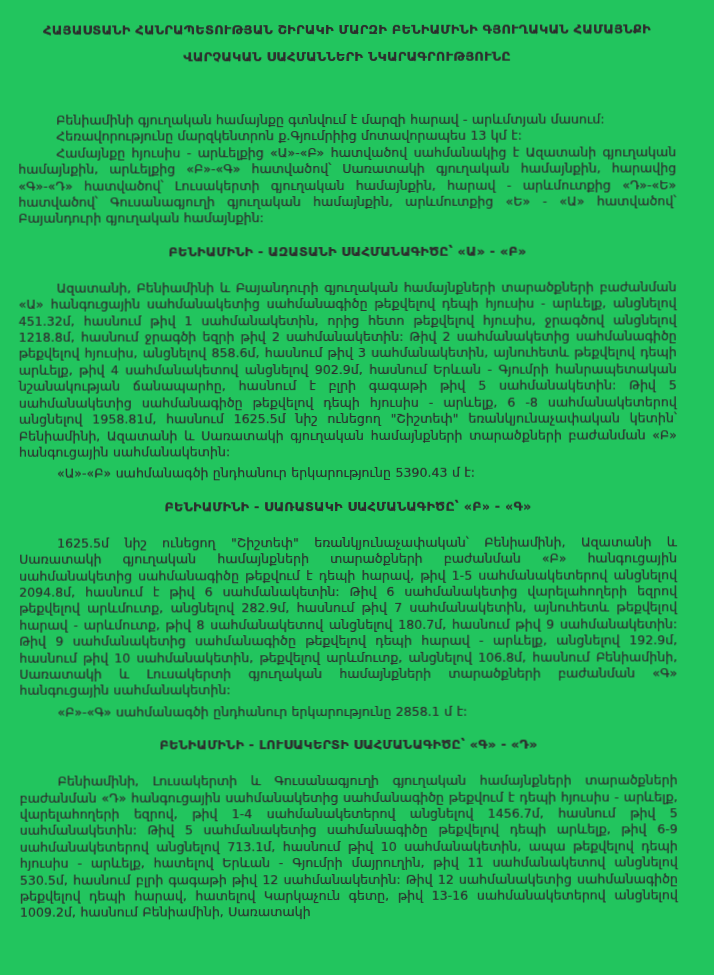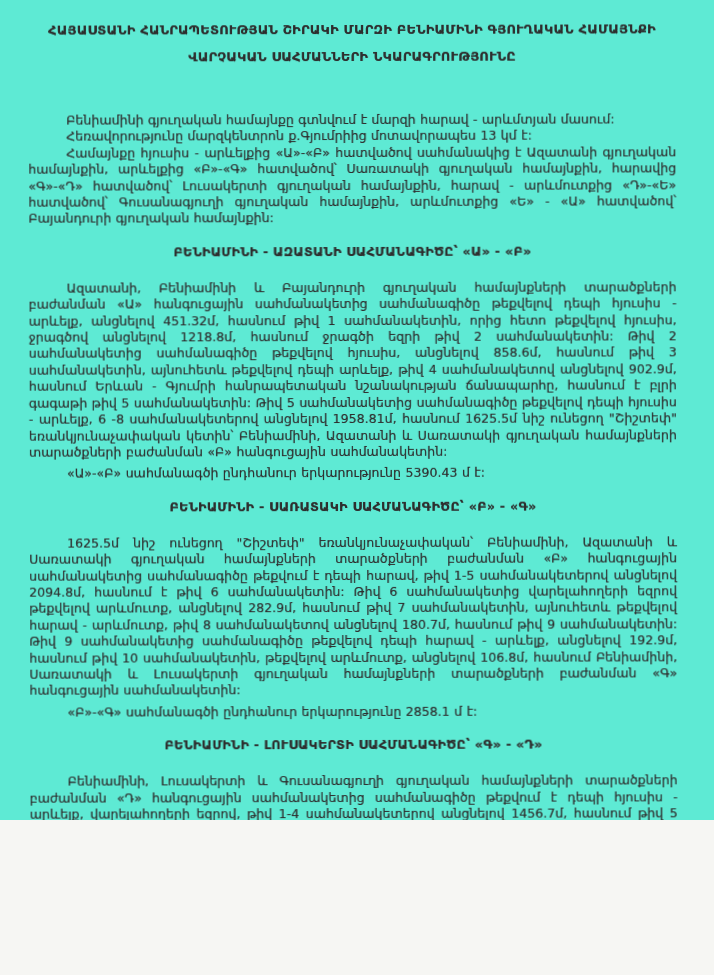--- a/index.html
+++ b/index.html
@@ -9,25 +9,25 @@
   }
   body {
     width: 714px;
     height: 975px;
     overflow: hidden;
     font-family: "DejaVu Sans", "Liberation Sans", sans-serif;
   }
   .page {
     position: relative;
     width: 714px;
-    height: 820px;
-    background: #5eead4;
+    height: 975px;
+    background: #22c55e;
     overflow: hidden;
     box-sizing: border-box;
-    padding: 12px 38px 0 28px;
+    padding: 12px 38px 0 18px;
   }
   
   .doc {
     color: #2d2d2d;
     filter: blur(0.28px);
     text-shadow: 0 0 0.5px rgba(55,55,55,0.55);
     transform: rotate(-0.12deg);
     transform-origin: top center;
   }
   .title {

